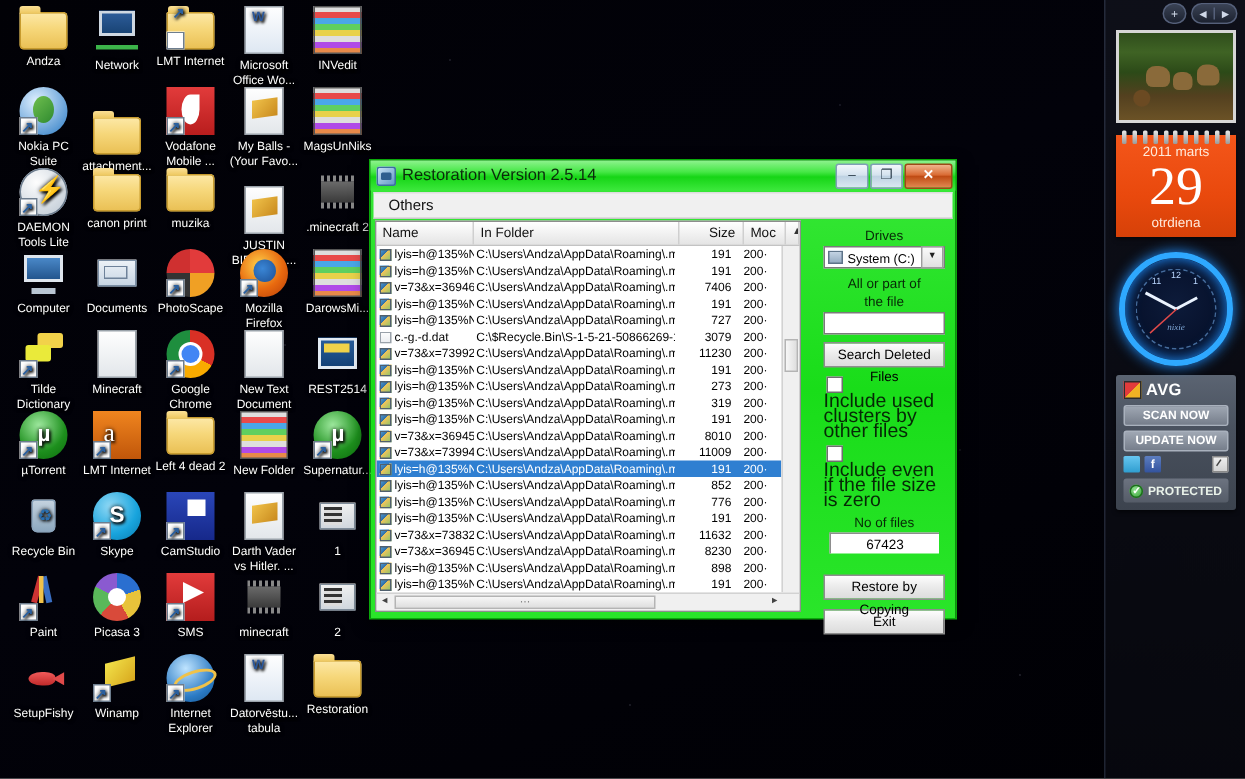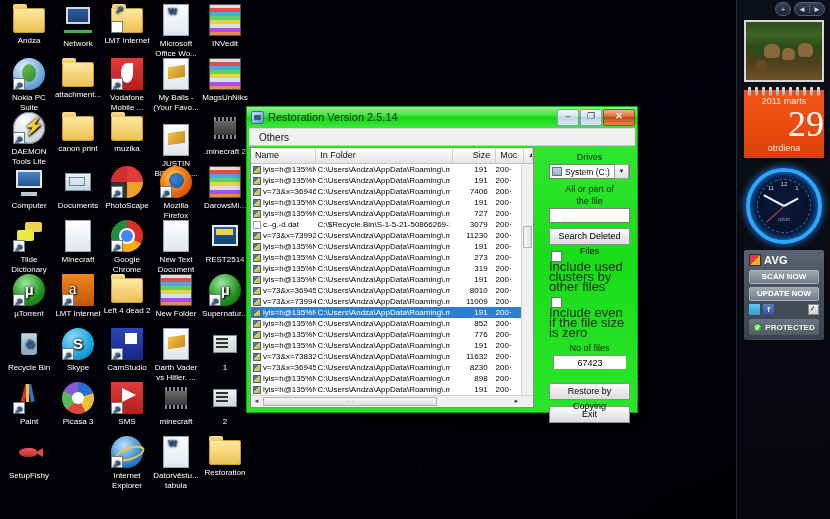--- a/index.html
+++ b/index.html
@@ -351,21 +351,21 @@
     height: 7px; margin: 0 2px;
     position: relative; top: -3px;
   }
   .cal-rings i {
     display: block; width: 3px; height: 9px;
     background: linear-gradient(180deg,#e8e8e8,#9a9a9a);
     border-radius: 1px;
   }
   .cal-month { color: #ffe9d9; font-size: 9px; text-align: center; margin-top: -1px; }
   .cal-day {
-    color: #ffffff; font-size: 36px; line-height: 36px; text-align: right;
+    color: #ffffff; font-size: 36px; line-height: 36px; text-align: center;
     font-family: "Liberation Serif", serif; font-weight: normal;
   }
   .cal-wd { color: #ffeadd; font-size: 9px; text-align: center; margin-top: 1px; }
   .clock-gadget { height: 76px; position: relative; }
   .clock-ring {
     position: absolute; left: 50%; top: 2px; transform: translateX(-50%);
     width: 68px; height: 68px; border-radius: 50%;
     border: 4px solid #2ea8ff;
     box-shadow: 0 0 9px #2090ff, inset 0 0 9px #2090ff;
     background: radial-gradient(circle at 50% 45%, #0d1b3a 0%, #06102a 65%, #040a1c 100%);
@@ -459,21 +459,21 @@
       <div class="dicon" style="left: 200px; top: 4px;">
         <span class="glyph ic-rar"></span>
         <span class="lbl">INVedit</span>
       </div>
       <div class="dicon" style="left: 4px; top: 58px;">
         <span class="glyph ic-circle ic-shortcut" style="background:radial-gradient(circle at 35% 30%,#dff0ff,#2a7ac4);">
           <span style="position:absolute;left:9px;top:6px;width:14px;height:18px;border-radius:50%;background:linear-gradient(135deg,#6fbf4f,#2f8a2f);"></span>
         </span>
         <span class="lbl">Nokia PC Suite</span>
       </div>
-      <div class="dicon" style="left: 53px; top: 58px;">
+      <div class="dicon" style="left: 53px; top: 74px;">
         <span class="glyph ic-folder"></span>
         <span class="lbl">attachment...</span>
       </div>
       <div class="dicon" style="left: 102px; top: 58px;">
         <span class="glyph ic-shortcut" style="background:linear-gradient(180deg,#e23b3b,#b81d1d);">
           <span style="position:absolute;left:10px;top:5px;width:12px;height:20px;border-radius:50% 0 50% 50%;background:#fff;"></span>
         </span>
         <span class="lbl">Vodafone Mobile ...</span>
       </div>
       <div class="dicon" style="left: 151px; top: 58px;">
@@ -662,20 +662,26 @@
           <span style="position:absolute;left:7px;top:10px;width:12px;height:12px;background:repeating-linear-gradient(180deg,#333 0 2px,#ddd 2px 4px);"></span>
         </span>
         <span class="lbl">2</span>
       </div>
       <div class="dicon" style="left: 4px; top: 436px;">
         <span class="glyph">
           <span style="position:absolute;left:6px;top:12px;width:18px;height:9px;border-radius:50% 40% 40% 50%;background:linear-gradient(180deg,#f05a5a,#c02a2a);"></span>
           <span style="position:absolute;left:22px;top:12px;width:8px;height:9px;background:#e04a4a;clip-path:polygon(100% 0,0 50%,100% 100%);"></span>
         </span>
         <span class="lbl">SetupFishy</span>
+      </div>
+      <div class="dicon" style="left: 53px; top: 436px;">
+        <span class="glyph ic-shortcut">
+          <span style="position:absolute;left:8px;top:4px;width:20px;height:16px;background:linear-gradient(135deg,#f2e24a,#d8a81e);transform:skewY(-14deg);"></span>
+        </span>
+        <span class="lbl">Winamp</span>
       </div>
       <div class="dicon" style="left: 102px; top: 436px;">
         <span class="glyph ic-circle ic-shortcut" style="background:radial-gradient(circle at 40% 30%,#bfe4ff,#2a7ac4 65%,#15548e 100%);">
           <span style="position:absolute;left:4px;top:11px;width:26px;height:9px;border-radius:50%;border:2px solid #f0c24a;transform:rotate(-18deg);"></span>
         </span>
         <span class="lbl">Internet Explorer</span>
       </div>
       <div class="dicon" style="left: 151px; top: 436px;">
         <span class="glyph ic-doc" style="background:linear-gradient(180deg,#fff,#dde7f2);">
           <span style="position:absolute;left:5px;top:3px;font-size:9px;color:#2b579a;font-weight:bold;">W</span>

